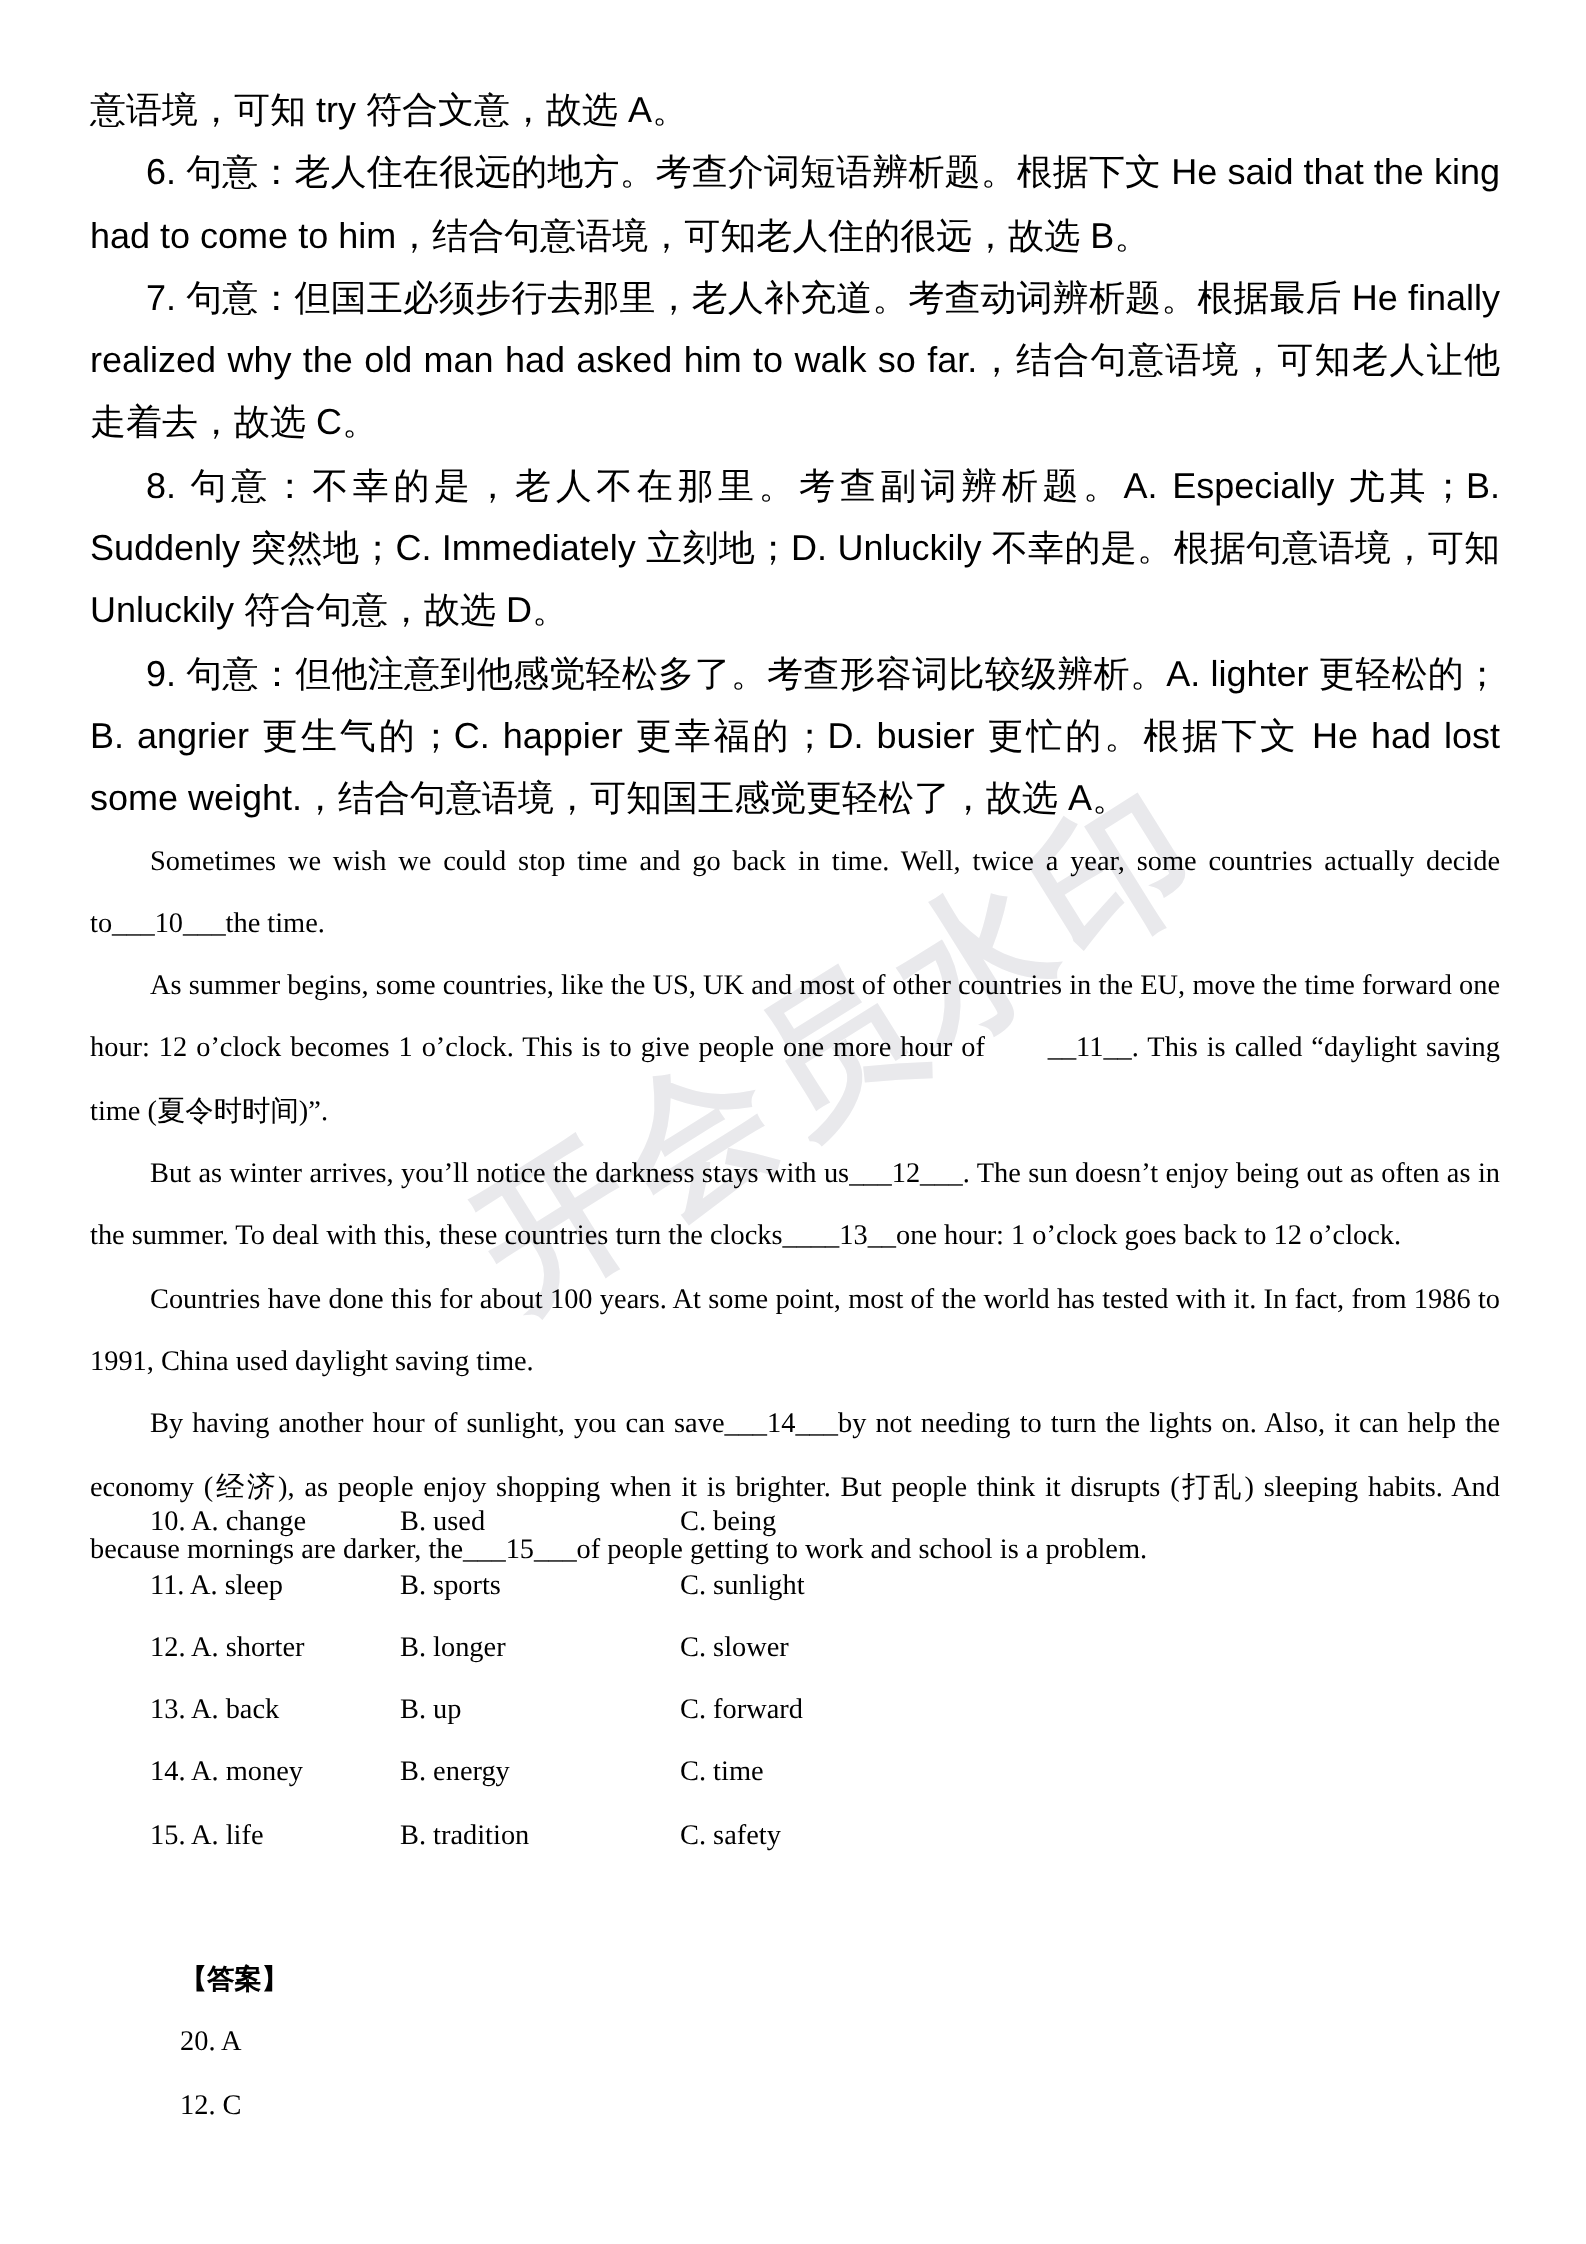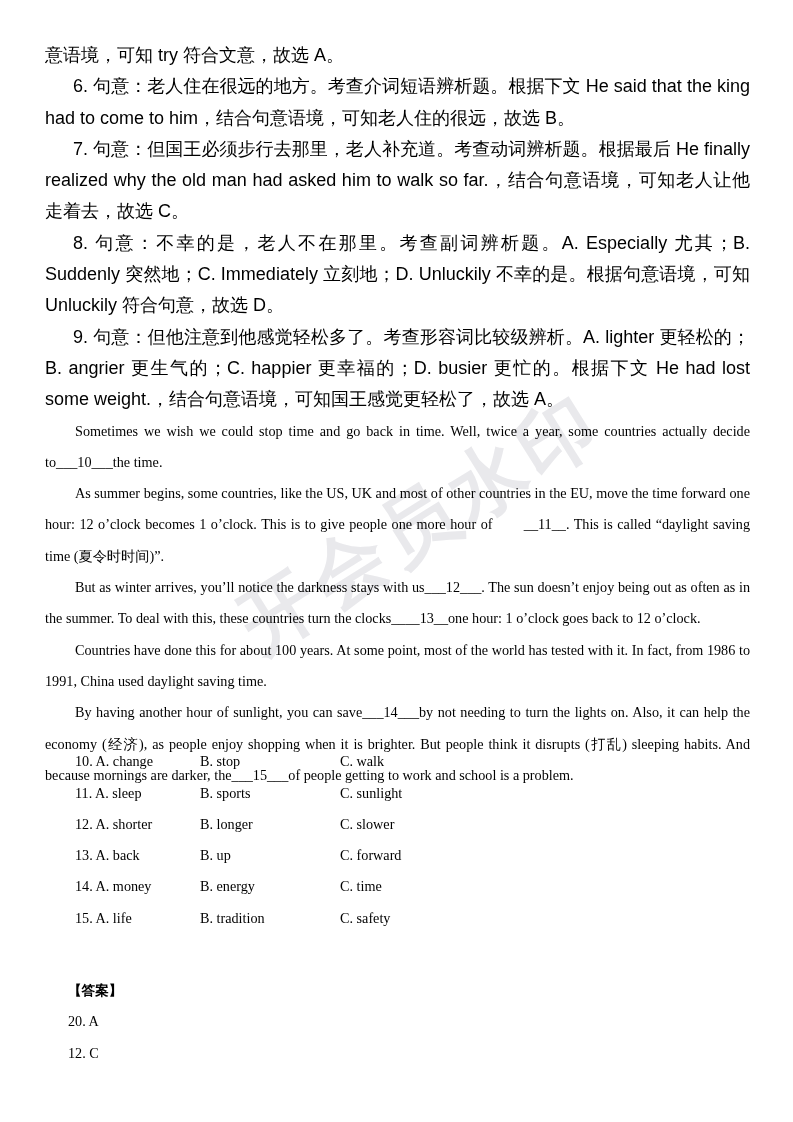--- a/index.html
+++ b/index.html
@@ -95,20 +95,21 @@
   .answers {
     position: absolute;
     left: 68px;
     top: 975px;
     z-index: 2;
   }
   .ans-line {
     font-size: 14.2px;
     line-height: 31.3px;
     white-space: nowrap;
+    margin-left: 22px;
   }
   .ans-head {
     font-family: "DejaVu Sans", "Liberation Sans", sans-serif;
     font-size: 13.6px;
     font-weight: 700;
   }
 </style>
 </head>
 <body>
 
@@ -131,22 +132,22 @@
     <p class="para indent-en">But as winter arrives, you’ll notice the darkness stays with us___12___. The sun doesn’t enjoy being out as often as in the summer. To deal with this, these countries turn the clocks____13__one hour: 1 o’clock goes back to 12 o’clock.</p>
     <p class="para indent-en">Countries have done this for about 100 years. At some point, most of the world has tested with it. In fact, from 1986 to 1991, China used daylight saving time.</p>
     <p class="para indent-en">By having another hour of sunlight, you can save___14___by not needing to turn the lights on. Also, it can help the economy (经济), as people enjoy shopping when it is brighter. But people think it disrupts (打乱) sleeping habits. And because mornings are darker, the___15___of people getting to work and school is a problem.</p>
 
   </div>
 
   <div class="options">
 
     <div class="opt-row">
       <span class="opt-a"><span>10.</span> <span>A. change</span></span>
-      <span class="opt-b">B. stop</span>
-      <span class="opt-c">C. walk</span>
+      <span class="opt-b">B. used</span>
+      <span class="opt-c">C. being</span>
     </div>
 
     <div class="opt-row">
       <span class="opt-a"><span>11.</span> <span>A. sleep</span></span>
       <span class="opt-b">B. sports</span>
       <span class="opt-c">C. sunlight</span>
     </div>
 
     <div class="opt-row">
       <span class="opt-a"><span>12.</span> <span>A. shorter</span></span>

